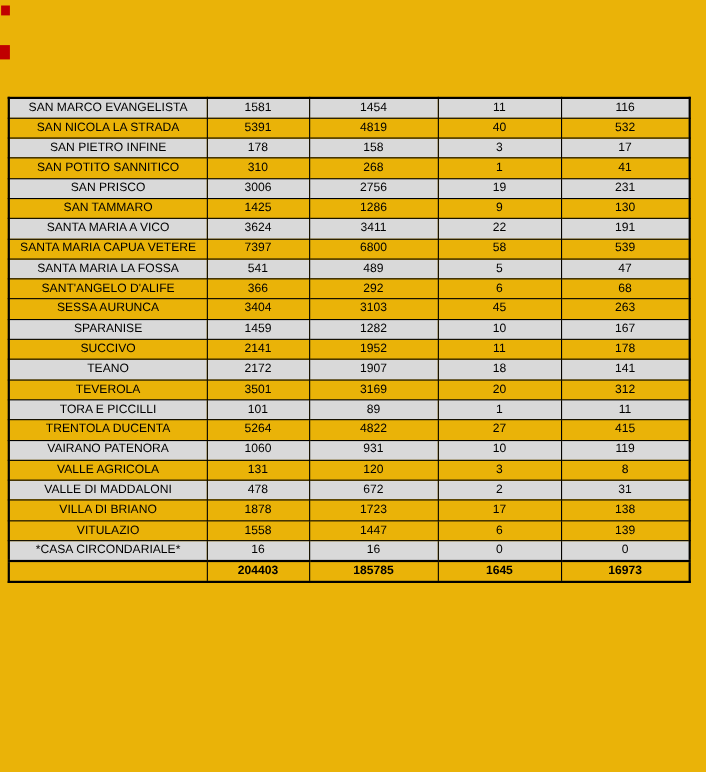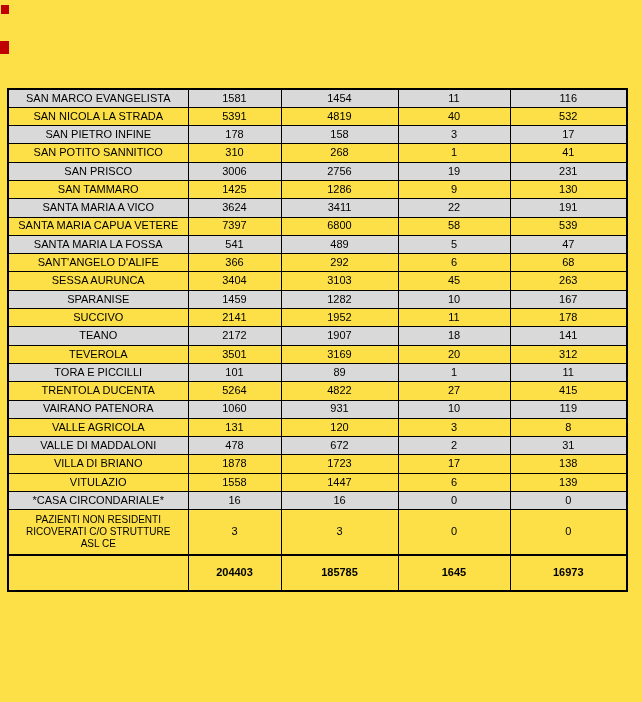--- a/index.html
+++ b/index.html
@@ -7,21 +7,21 @@
   body {
     background: #ffffff;
     font-family: "Liberation Sans", sans-serif;
     color: #000000;
     position: relative;
     overflow: hidden;
   }
   .page {
     position: absolute;
     inset: 0;
-    background: #fde047;
+    background: #eab308;
   }
   .red-mark {
     position: absolute;
     background: #c00000;
   }
   .red-mark.mark1 { left: 1px; top: 5px; width: 8px; height: 9px; }
   .red-mark.mark2 { left: 0px; top: 41px; width: 9px; height: 13px; }
 
   table.data-table {
     position: absolute;
@@ -46,21 +46,21 @@
   .data-table tr.shaded td { background: #d9d9d9; }
   .data-table tr.multiline td { height: 45px; }
   .data-table tr.multiline td.name-cell {
     white-space: normal;
     font-size: 10px;
     line-height: 12px;
     padding: 2px 15px;
   }
   .data-table tr.total td {
     font-weight: bold;
-    height: 36px;
+    height: 19px;
     border-top-width: 2px;
   }
 </style>
 </head>
 <body>
 
 <div class="page">
   <div class="red-mark mark1" style="background: rgb(192, 0, 0);"></div>
   <div class="red-mark mark2" style="background: rgb(192, 0, 0);"></div>
 
@@ -227,27 +227,20 @@
           <td class="value-cell">6</td>
           <td class="value-cell">139</td>
         </tr>
         <tr class="shaded normal">
           <td class="name-cell">*CASA CIRCONDARIALE*</td>
           <td class="value-cell">16</td>
           <td class="value-cell">16</td>
           <td class="value-cell">0</td>
           <td class="value-cell">0</td>
         </tr>
-        <tr class="multiline">
-          <td class="name-cell">PAZIENTI NON RESIDENTI RICOVERATI C/O STRUTTURE ASL CE</td>
-          <td class="value-cell">3</td>
-          <td class="value-cell">3</td>
-          <td class="value-cell">0</td>
-          <td class="value-cell">0</td>
-        </tr>
         <tr class="total">
           <td class="name-cell"></td>
           <td class="value-cell">204403</td>
           <td class="value-cell">185785</td>
           <td class="value-cell">1645</td>
           <td class="value-cell">16973</td>
         </tr>
       </tbody>
   </table>
 </div>

